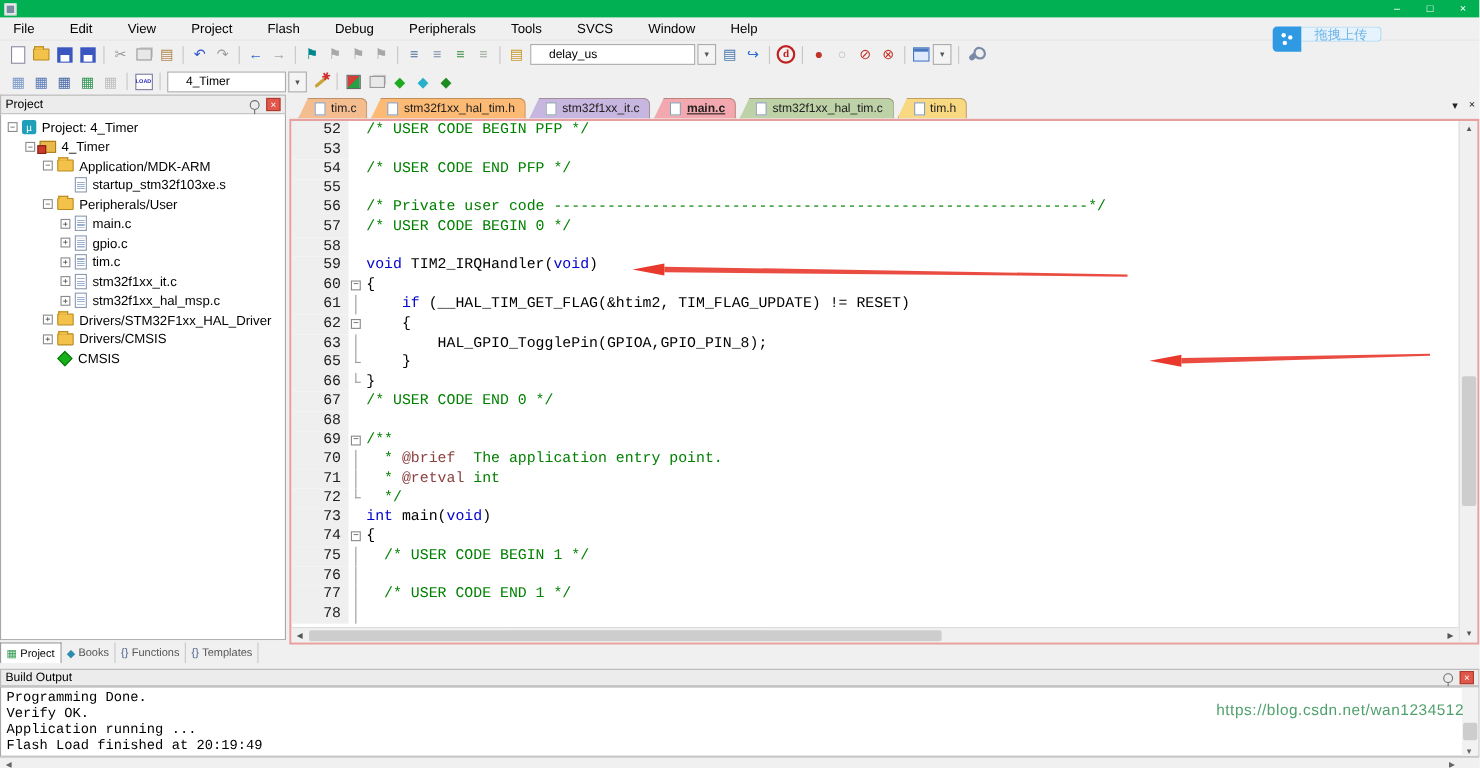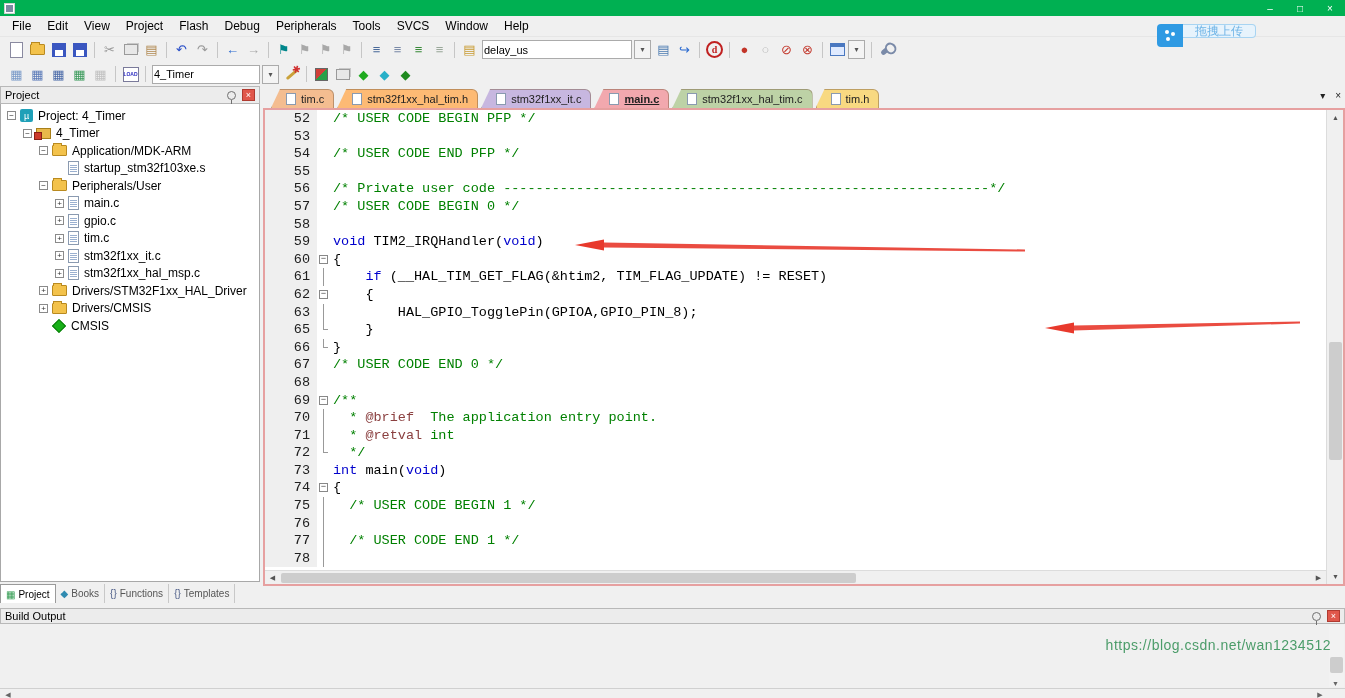--- a/index.html
+++ b/index.html
@@ -8,30 +8,30 @@
 
   
   .titlebar { position:absolute; left:0; top:0; width:1345px; height:16px; background:#00b052; display:flex; align-items:center; color:#fff; }
   .app-icon { width:11px; height:11px; margin:0 4px 0 4px; background:#fff; border:1px solid #d0d0d0; position:relative; }
   .app-icon::after { content:""; position:absolute; left:1px; top:1px; width:7px; height:7px; background:#7a8aa0; }
   .title-text { font-size:11px; letter-spacing:0; }
   .win-controls { margin-left:auto; display:flex; height:16px; }
   .win-btn { width:30px; height:16px; display:flex; align-items:center; justify-content:center; font-size:10px; color:#fff; }
 
   
-  .menubar { position:absolute; left:0; top:16px; width:1345px; height:20px; background:#f0f0f0; display:flex; align-items:center; padding-left:4px; }
+  .menubar { position:absolute; left:0; top:16px; width:1345px; height:20px; background:#f0f0f0; display:flex; align-items:center; padding-left:4px;gap:16px; }
   .menu-item { padding:2px 8px; font-size:12px; cursor:default; }
 
   
   .toolbar { position:absolute; left:0; width:1345px; background:#f0f0f0; display:flex; align-items:center; padding-left:6px; }
   .tb1 { top:36px; height:26px; border-top:1px solid #e6e6e6; }
   .tb2 { top:62px; height:24px; }
   .tic { width:19px; height:19px; display:flex; align-items:center; justify-content:center; margin:0 1px; font-size:13px; }
   .tsep { width:1px; height:16px; background:#c6c6c6; margin:0 4px; }
-  .combo { height:19px; background:#fff; border:1px solid #ababab; display:flex; align-items:center; font-size:11px; padding:0 1px; margin:0 2px; }
+  .combo { height:19px; background:#fff; border:1px solid #ababab; display:flex; align-items:center; font-size:11px; padding:0 16px; margin:0 2px; }
   .dd-btn { width:17px; height:19px; border:1px solid #ababab; background:#f4f4f4; display:flex; align-items:center; justify-content:center; font-size:8px; color:#555; margin-right:2px; }
   .i-page { width:13px; height:16px; background:#fff; border:1px solid #8a8aa0; }
   .i-folder { width:15px; height:11px; background:#f3c24b; border:1px solid #b98a20; border-radius:1px; position:relative; }
   .i-folder::before { content:""; position:absolute; top:-3px; left:0; width:7px; height:2px; background:#f3c24b; border:1px solid #b98a20; border-bottom:none; }
   .i-floppy { width:14px; height:14px; background:#3a56c0; position:relative; }
   .i-floppy::after { content:""; position:absolute; left:3px; bottom:1px; width:8px; height:6px; background:#fff; }
   .i-load { width:16px; height:15px; border:1px solid #7a7a9a; background:#fff; font-size:5px; color:#2a2ac0; display:flex; align-items:center; justify-content:center; font-weight:bold; }
   .i-win { width:15px; height:13px; border:1px solid #4a78c0; background:#dfeaff; position:relative; }
   .i-win::before { content:""; position:absolute; left:0; top:0; right:0; height:3px; background:#4a78c0; }
   .i-wrench { width:14px; height:5px; background:#7a8aa8; border-radius:3px; transform:rotate(-40deg); position:relative; }
@@ -461,20 +461,26 @@
     </div>
   </div>
 </div>
 
 <div class="build-panel">
   <div class="build-header">
     <span class="hdr-title" style="flex:1">Build Output</span>
     <span class="pin-icon"></span>
     <span class="x-btn">×</span>
   </div>
+  <div class="build-body" id="buildbody">
+      <div>Programming Done.</div>
+      <div>Verify OK.</div>
+      <div>Application running ...</div>
+      <div>Flash Load finished at 20:19:49</div>
+    </div>
   <div class="build-vscroll">
     <div class="vthumb" style="top:32px;height:16px"></div>
     <span style="position:absolute;bottom:0;left:3px;font-size:7px;color:#666">▼</span>
   </div>
   <div class="build-hbar">
     <span class="arr" style="left:1px">◀</span>
     <span class="arr" style="right:18px">▶</span>
   </div>
   <div class="watermark">https://blog.csdn.net/wan1234512</div>
 </div>

